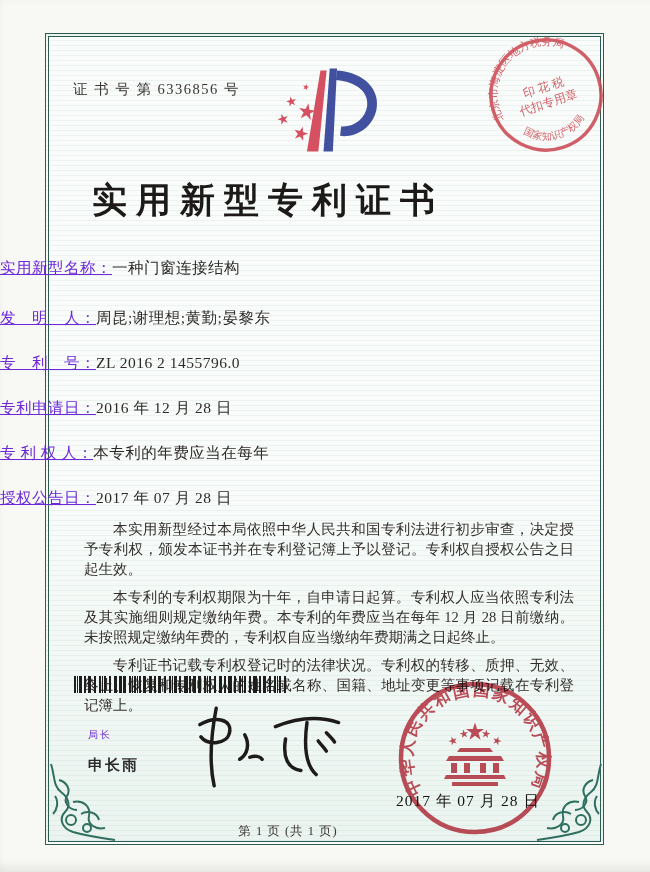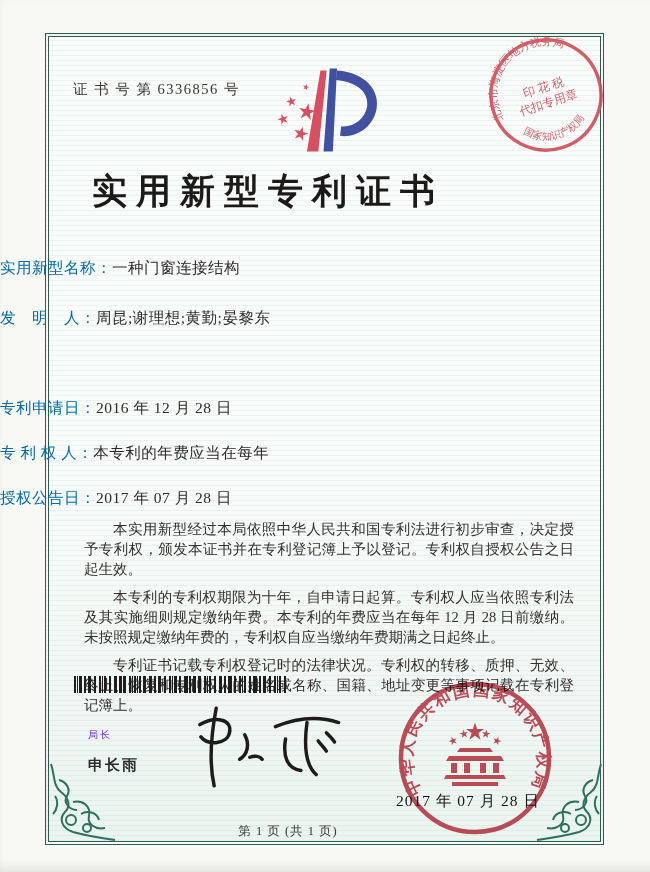--- a/index.html
+++ b/index.html
@@ -26,25 +26,25 @@
       repeating-linear-gradient(0deg, rgba(110,170,148,0.10) 0 1px, rgba(255,255,255,0) 1px 5px),
       #fdfefd;
   }
   .cert-no{
     position:absolute;left:73px;top:80px;
     font-size:14.5px;letter-spacing:1.5px;color:#3a3633;
   }
   .logo{position:absolute;left:252px;top:54px;width:170px;height:114px;}
   .tax-stamp{position:absolute;left:487px;top:36px;width:118px;height:118px;transform:rotate(-18deg);opacity:0.88;}
   .title{
-    position:absolute;left:0;top:168px;width:536px;
+    position:absolute;left:0;top:177px;width:536px;
     text-align:center;font-size:35px;font-weight:700;letter-spacing:9px;color:#1c1a19;
   }
   .field-row{position:absolute;left:0;width:480px;font-size:15.5px;letter-spacing:0.5px;white-space:nowrap;}
-  .field-row .lab{color:#0369a1;}
+  .field-row .lab{color:#6d28d9;text-decoration:underline;}
   .field-row .val{color:#2e2a28;}
   .paras{
     position:absolute;left:76px;top:511px;width:506px;
     font-size:14.5px;line-height:20px;text-align:justify;color:#332f2c;
   }
   .paras p{margin:8px;text-indent:2em;}
   .barcode{
     position:absolute;left:74px;top:676px;width:212px;height:17px;
     background-image:
       repeating-linear-gradient(90deg,#1d1d1d 0 2px,transparent 2px 5px),
@@ -121,20 +121,23 @@
     </svg>
   </div>
 
   <div class="title">实用新型专利证书</div>
 
   <div class="field-row" style="top:258px">
     <span class="lab">实用新型名称：</span><span class="val">一种门窗连接结构</span>
   </div>
   <div class="field-row" style="top:308px">
     <span class="lab">发　明　人：</span><span class="val">周昆;谢理想;黄勤;晏黎东</span>
+  </div>
+  <div class="field-row" style="top:353px">
+    <span class="lab">专　利　号：</span><span class="val">ZL 2016 2 1455796.0</span>
   </div>
   <div class="field-row" style="top:398px">
     <span class="lab">专利申请日：</span><span class="val">2016 年 12 月 28 日</span>
   </div>
   <div class="field-row" style="top:443px">
     <span class="lab">专 利 权 人：</span><span class="val">本专利的年费应当在每年</span>
   </div>
   <div class="field-row" style="top:488px">
     <span class="lab">授权公告日：</span><span class="val">2017 年 07 月 28 日</span>
   </div>

